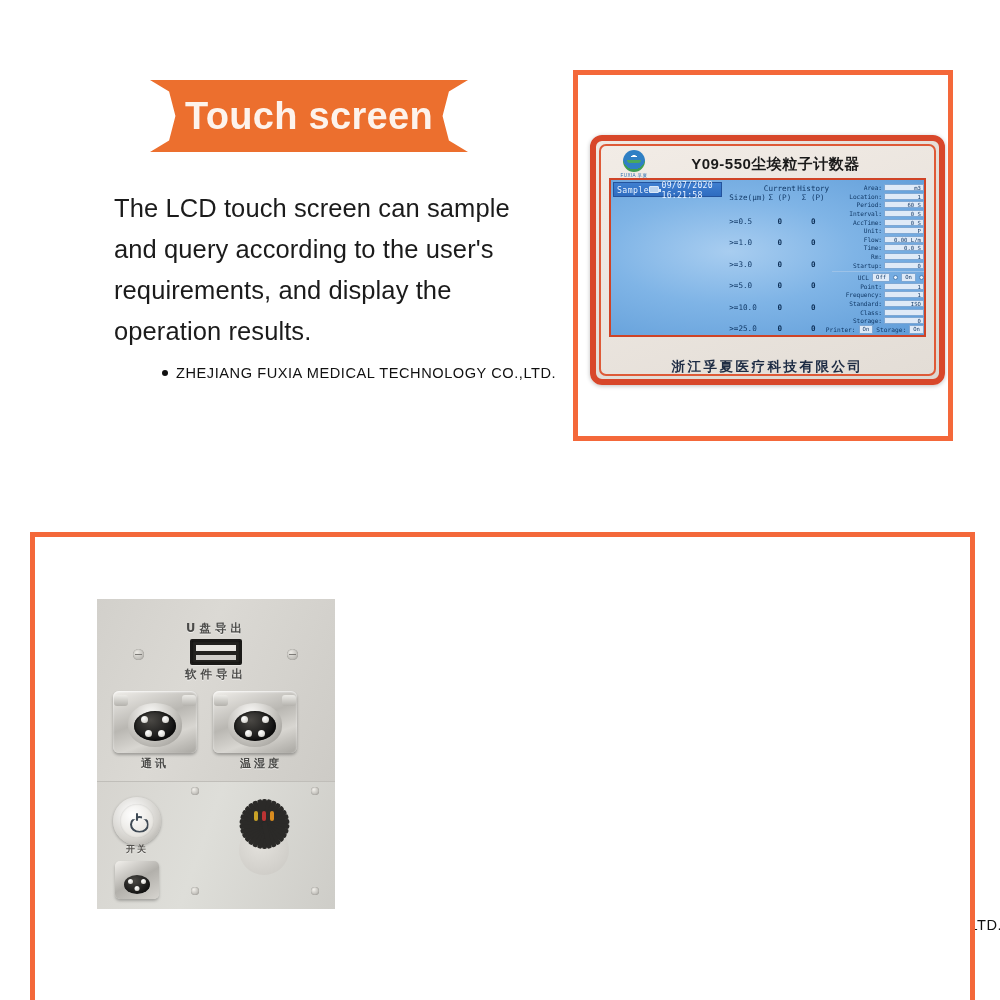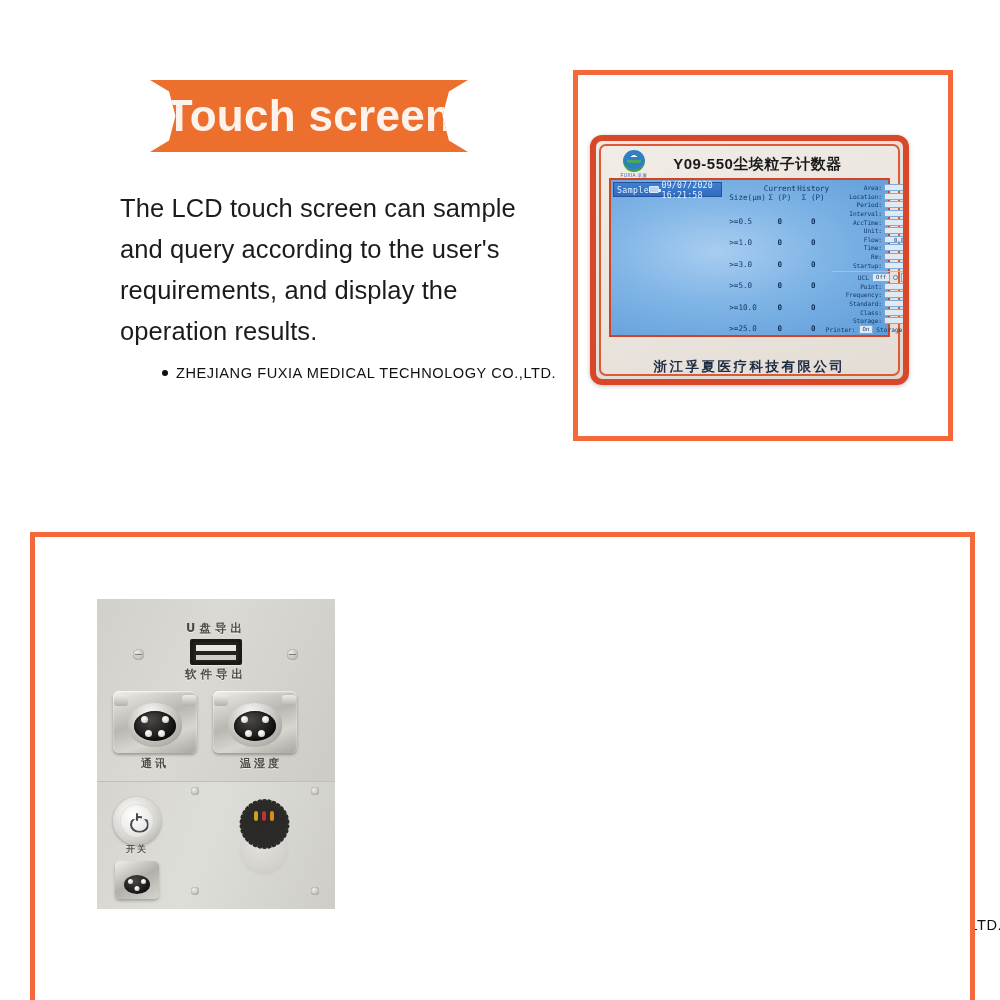--- a/index.html
+++ b/index.html
@@ -21,33 +21,33 @@
     clip-path: polygon(0% 0%, 6% 16%, 8% 50%, 6% 84%, 0% 100%,
                        100% 100%, 94% 84%, 92% 50%, 94% 16%, 100% 0%);
   }
   .ribbon .rib-text {
     color: #fdf3ec;
     font-weight: bold;
     letter-spacing: 0.3px;
     white-space: nowrap;
   }
   #ribbon-touch { left: 150px; top: 80px; width: 318px; height: 72px; }
-  #ribbon-touch .rib-text { font-size: 44px; }
+  #ribbon-touch .rib-text { font-size: 38px; }
   #ribbon-interface { left: 537px; top: 608px; width: 298px; height: 70px; }
   #ribbon-interface .rib-text { font-size: 37px; }
 
   
   .body-copy {
     position: absolute;
     color: #1b1b1b;
     font-size: 25.5px;
     line-height: 41px;
     letter-spacing: 0.1px;
   }
-  #copy-touch { left: 120px; top: 188px; width: 420px; }
+  #copy-touch { left: 114px; top: 188px; width: 420px; }
   #copy-interface { left: 506px; top: 718px; width: 400px; }
 
   
   .brand-line {
     position: absolute;
     display: flex; align-items: center; gap: 8px;
     font-size: 14.6px; color: #111;
     letter-spacing: 0.55px;
     white-space: nowrap;
   }
@@ -59,21 +59,21 @@
   #brand-bottom { left: 608px; top: 917px; }
 
   
   .frame { position: absolute; border: 5px solid #f4683a; background: #fff; }
   #frame-top { left: 573px; top: 70px; width: 380px; height: 371px; }
   #frame-bottom { left: 30px; top: 532px; width: 945px; height: 480px; }
 
   
   .device-photo {
     position: absolute; left: 12px; top: 60px;
-    width: 319px; height: 250px;
+    width: 355px; height: 250px;
     border-radius: 12px;
     background:
       linear-gradient(152deg, #efe9e3 0%, #e6e0da 40%, #ded7d0 100%);
     border: 6px solid #d8472a;
     box-shadow: 0 1px 4px rgba(0,0,0,.25);
     overflow: hidden;
   }
   .device-inner {
     position: absolute; inset: 3px;
     border-radius: 7px;

